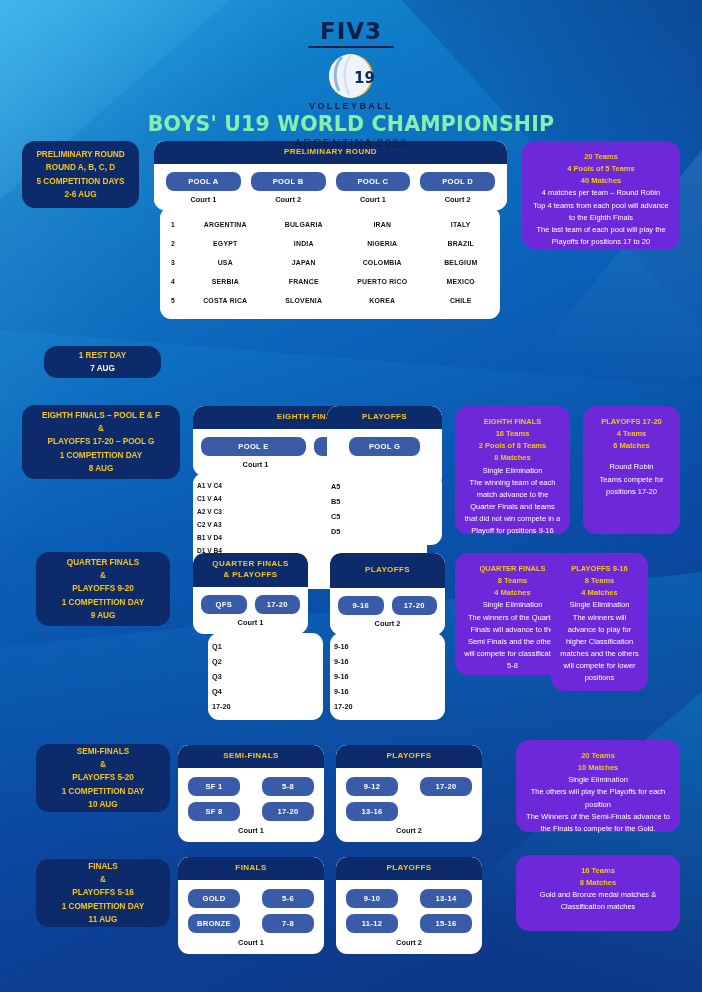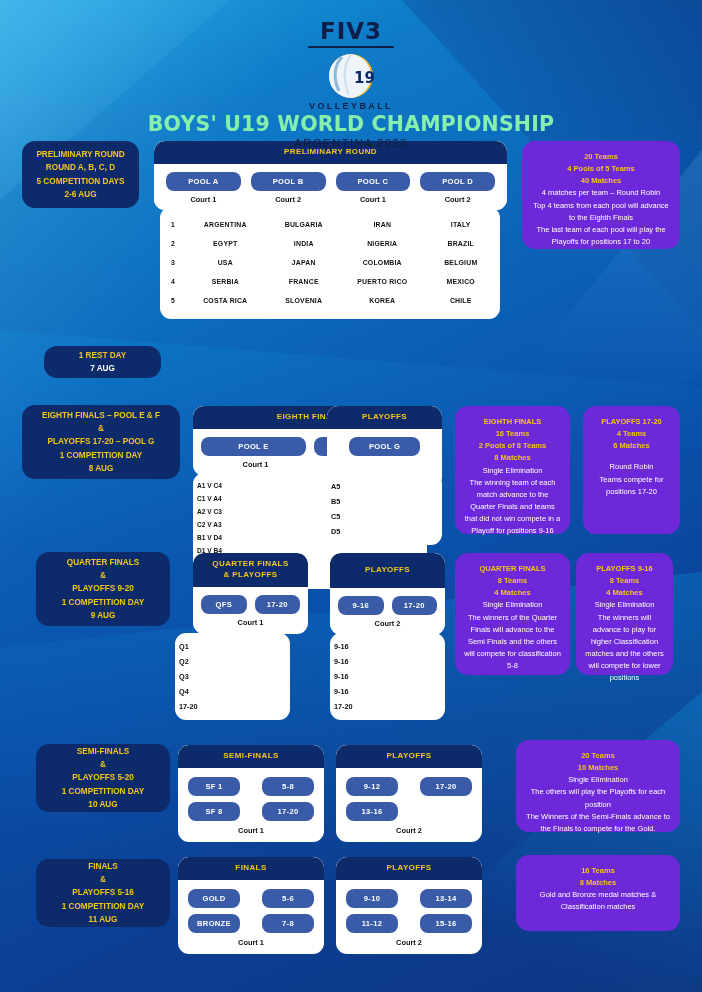--- a/index.html
+++ b/index.html
@@ -108,24 +108,24 @@
   .pair-list { display:flex; }
   .pair-list > div { flex:1; display:flex; flex-direction:column; align-items:center; gap:6px; }
   .pair-list span { font-size:6.6px; font-weight:bold; color:#111; }
   .court-pair { display:flex; padding:0 8px 7px; }
   .court-pair > div { flex:1; }
 
   
   #qf-label { left:36px; top:552px; width:134px; height:74px; }
   #qf-card { left:193px; top:553px; width:112px; }
   #qf-card2 { left:330px; top:553px; width:112px; }
-  #qf-list { left:175px; top:627px; width:112px; }
+  #qf-list { left:208px; top:627px; width:112px; }
   #qf-list2 { left:330px; top:627px; width:112px; }
   #qf-info { left:455px; top:553px; width:115px; height:122px; }
-  #qf-info2 { left:576px; top:553px; width:97px; height:122px; }
+  #qf-info2 { left:551px; top:553px; width:97px; height:138px; }
 
   
   #sf-label { left:36px; top:744px; width:134px; height:68px; }
   #sf-card { left:178px; top:745px; width:146px; }
   #sf-card2 { left:336px; top:745px; width:146px; }
   #sf-info { left:516px; top:740px; width:164px; height:92px; }
   .grid2 { display:flex; gap:22px; padding:9px 10px 3px; }
   .grid2 .col { flex:1; display:flex; flex-direction:column; gap:6px; }
   .spacer { height:17px; }
 

